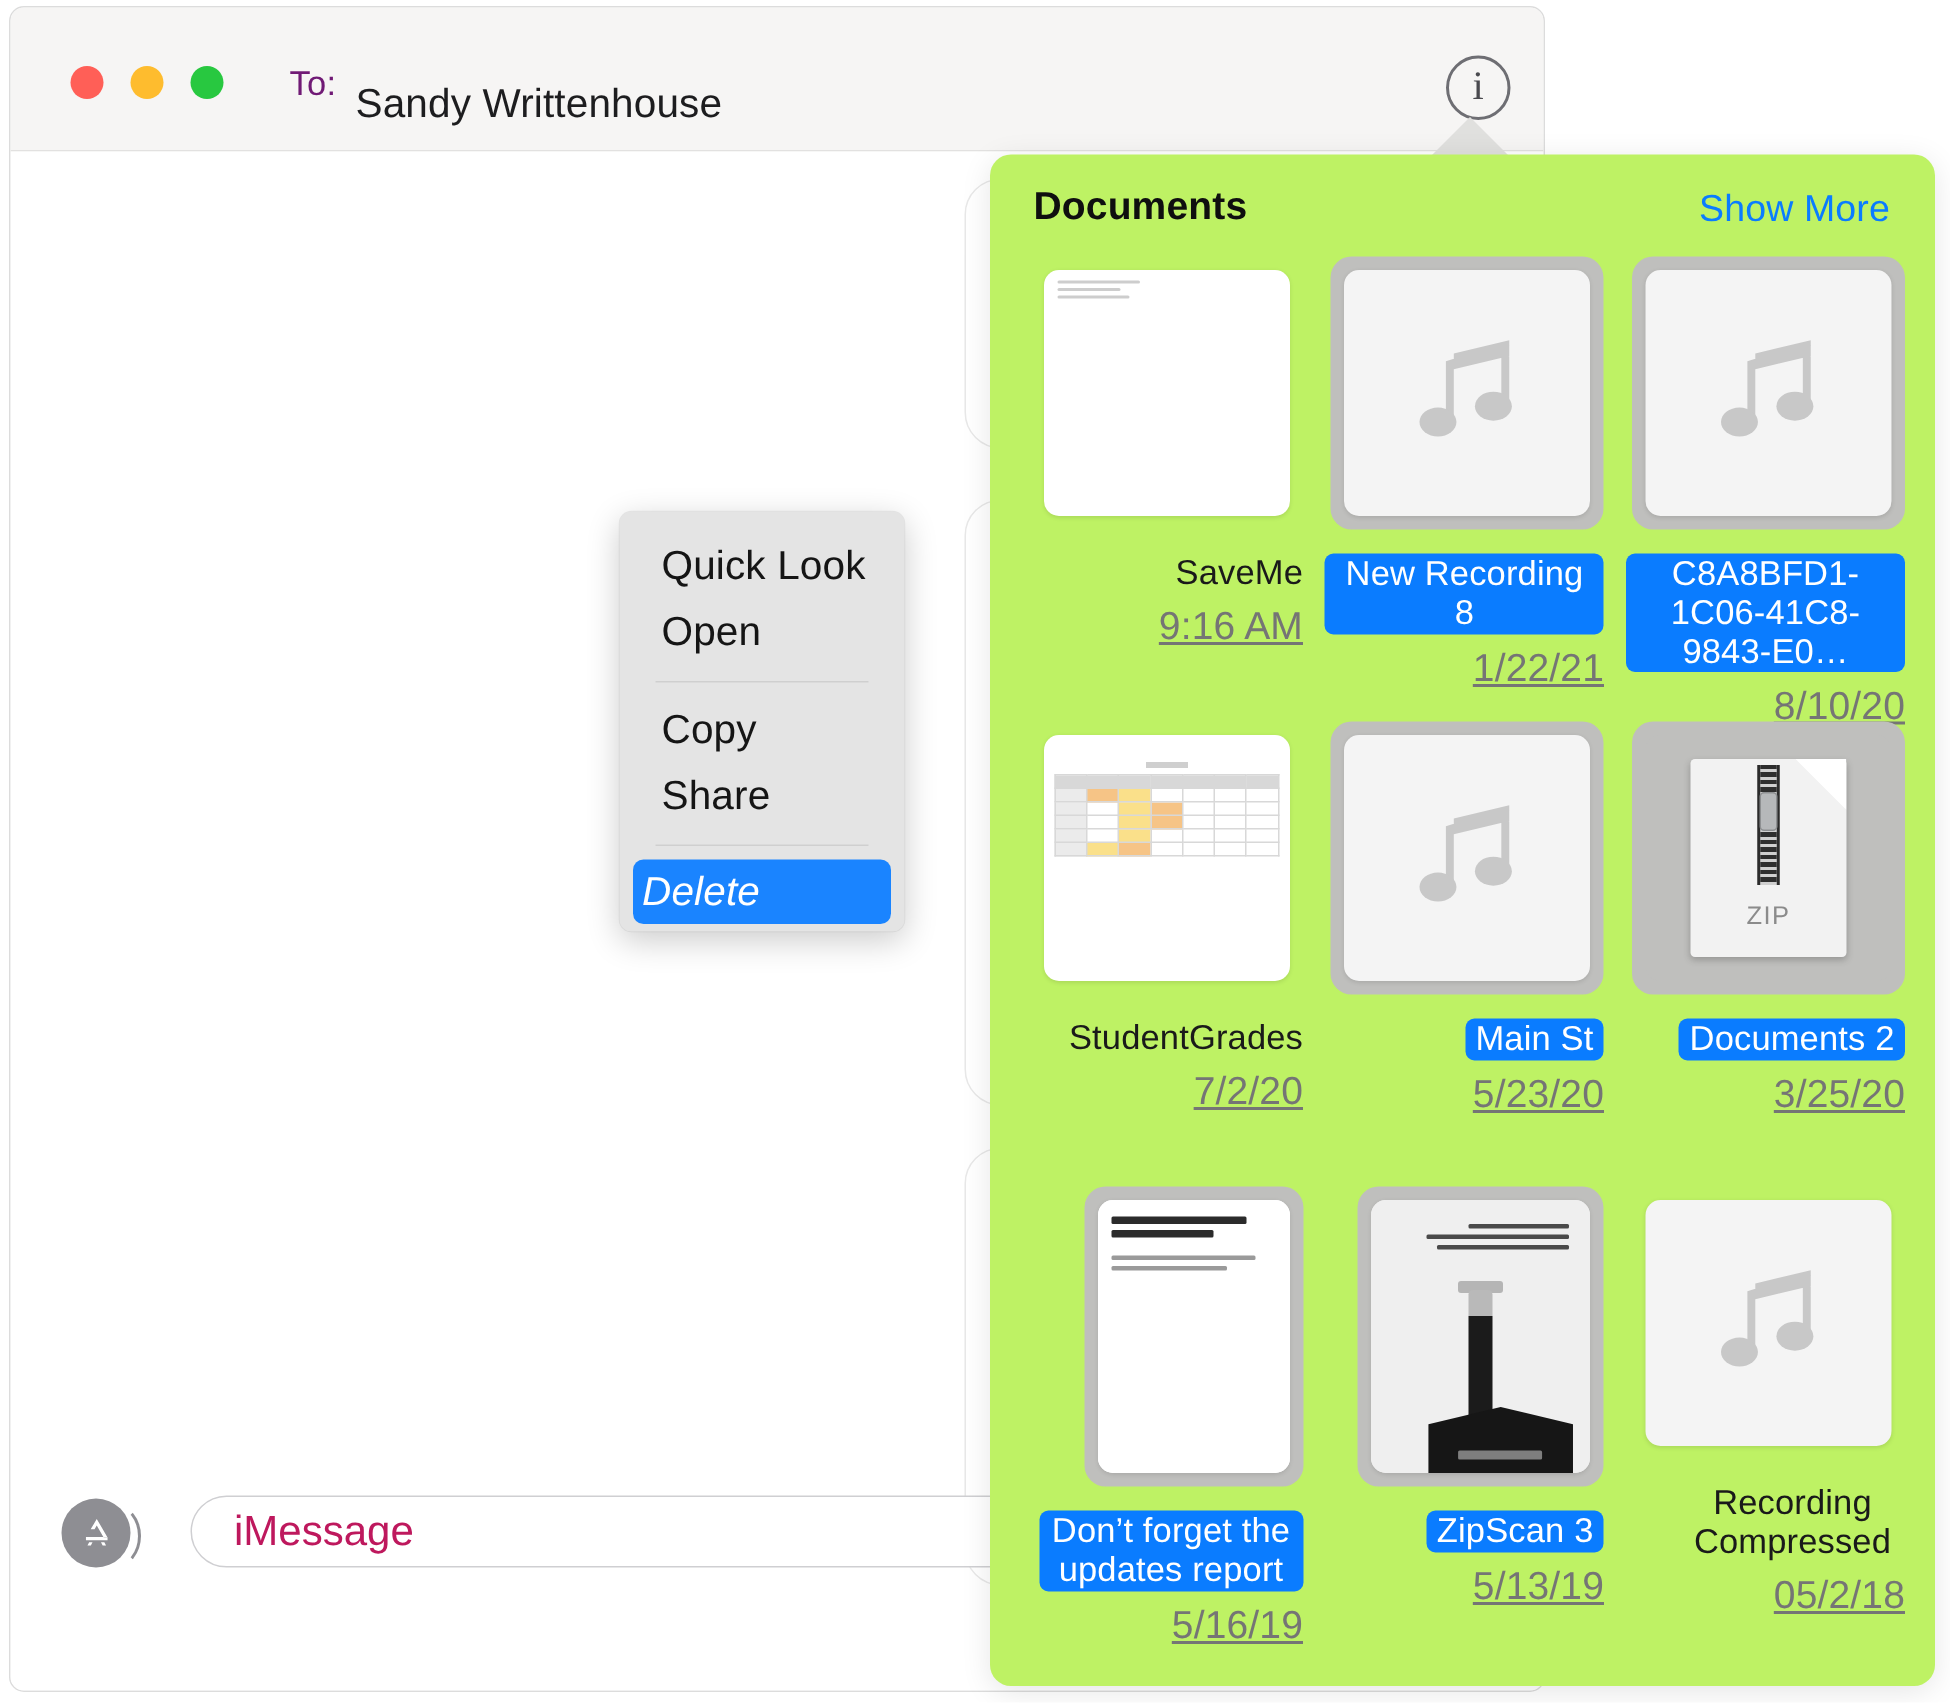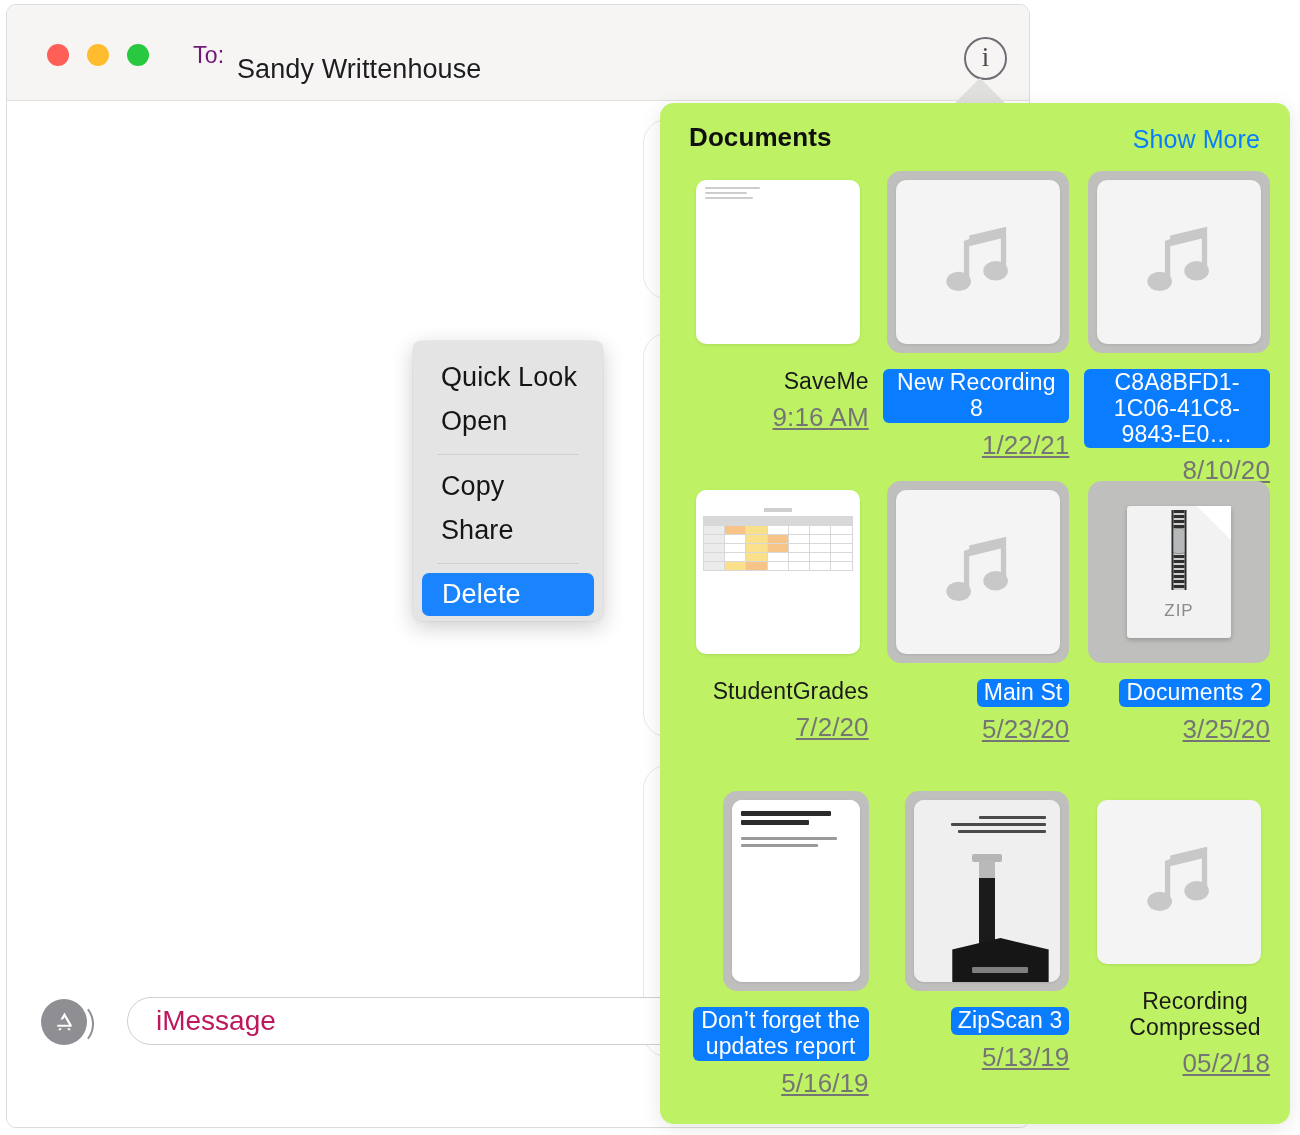--- a/index.html
+++ b/index.html
@@ -100,22 +100,23 @@
     box-shadow: 0 6px 22px rgba(0,0,0,.20), 0 0 0 .5px rgba(0,0,0,.07);
     padding: 14px 0 12px 0;
   }
   .menu-item {
     height: 44px; display: flex; align-items: center;
     padding-left: 28px;
     font-size: 27px; color: #151515; letter-spacing: .1px;
   }
   .menu-item.highlight {
     background: #1a84ff; color: #ffffff;
-    margin: 0 9px; border-radius: 7px; padding-left: 20px;
+    margin: 0 9px; border-radius: 7px; padding-left: 6px;
     height: 43px;
+    font-style: italic;
   }
   .menu-sep { height: 1px; background: #cfcfcf; margin: 11px 24px 9px 24px; }
 
   
   .popover {
     position: absolute; left: 660px; top: 103px;
     width: 630px; height: 1021px;
     background: #bef264;
     border-radius: 14px;
     box-shadow: 0 4px 20px rgba(0,0,0,.10);

